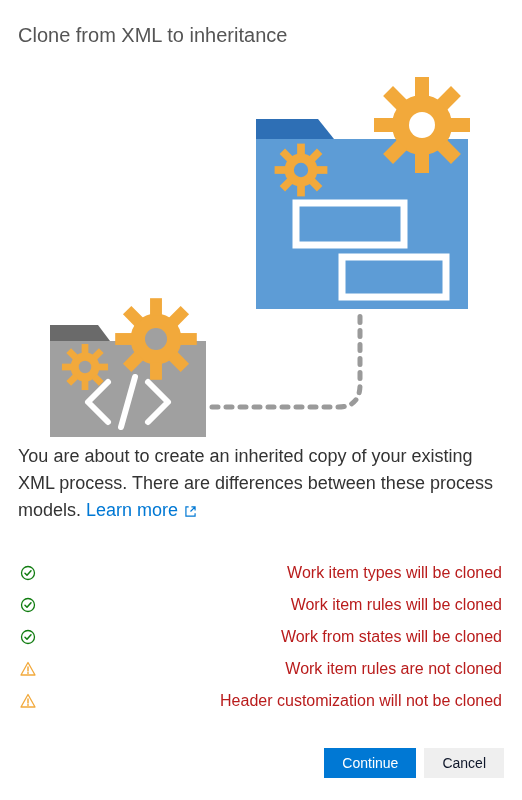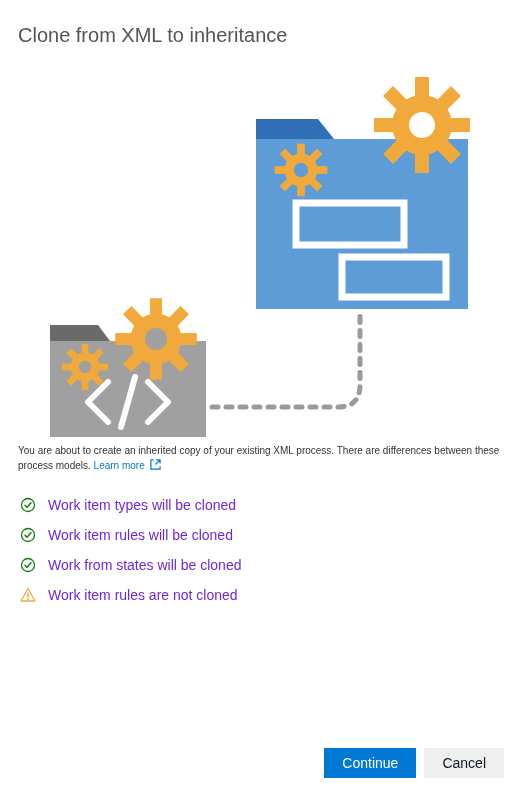--- a/index.html
+++ b/index.html
@@ -20,45 +20,46 @@
       font-size: 20px;
       font-weight: 400;
       color: #555;
     }
     .illustration {
       width: 100%;
       height: 390px;
       position: relative;
     }
     .description {
-      font-size: 10px;
+      font-size: 18px;
       line-height: 1.5;
       color: #333;
       margin-top: 6px;
-      margin-bottom: 16px;
+      margin-bottom: 32px;
     }
     .link {
       color: #0078d4;
       text-decoration: none;
       cursor: pointer;
     }
     .ext-icon {
       display: inline-block;
       margin-left: 2px;
       vertical-align: middle;
     }
     .status-list {
       list-style: none;
     }
     .status-item {
       display: flex;
       align-items: center;
-      font-size: 14px;
-      color: #6d28d9;
+      font-size: 16px;
+      color: #b91c1c;
       padding: 7px 2px;
+      justify-content: space-between;
     }
     .status-icon {
       width: 16px;
       height: 16px;
       margin-right: 12px;
       flex-shrink: 0;
     }
     .button-row {
       position: absolute;
       bottom: 22px;
@@ -223,18 +224,28 @@
   <li class="status-item">
     <span class="status-icon">
       <svg width="16" height="16" viewBox="0 0 16 16">
           <path d="M8 1.5 L15 14 H1 Z" fill="none" stroke="#f2a93b" stroke-width="1.3" stroke-linejoin="round"></path>
           <line x1="8" y1="6" x2="8" y2="10" stroke="#f2a93b" stroke-width="1.5" stroke-linecap="round"></line>
           <circle cx="8" cy="12" r="0.9" fill="#f2a93b"></circle>
         </svg>
     </span>
     <span>Work item rules are not cloned</span>
   </li>
+  <li class="status-item">
+    <span class="status-icon">
+      <svg width="16" height="16" viewBox="0 0 16 16">
+          <path d="M8 1.5 L15 14 H1 Z" fill="none" stroke="#f2a93b" stroke-width="1.3" stroke-linejoin="round"></path>
+          <line x1="8" y1="6" x2="8" y2="10" stroke="#f2a93b" stroke-width="1.5" stroke-linecap="round"></line>
+          <circle cx="8" cy="12" r="0.9" fill="#f2a93b"></circle>
+        </svg>
+    </span>
+    <span>Header customization will not be cloned</span>
+  </li>
 </ul>
 
 <div class="button-row">
   <button class="btn btn-primary">Continue</button>
   <button class="btn btn-secondary">Cancel</button>
 </div>
 
 </body></html>

